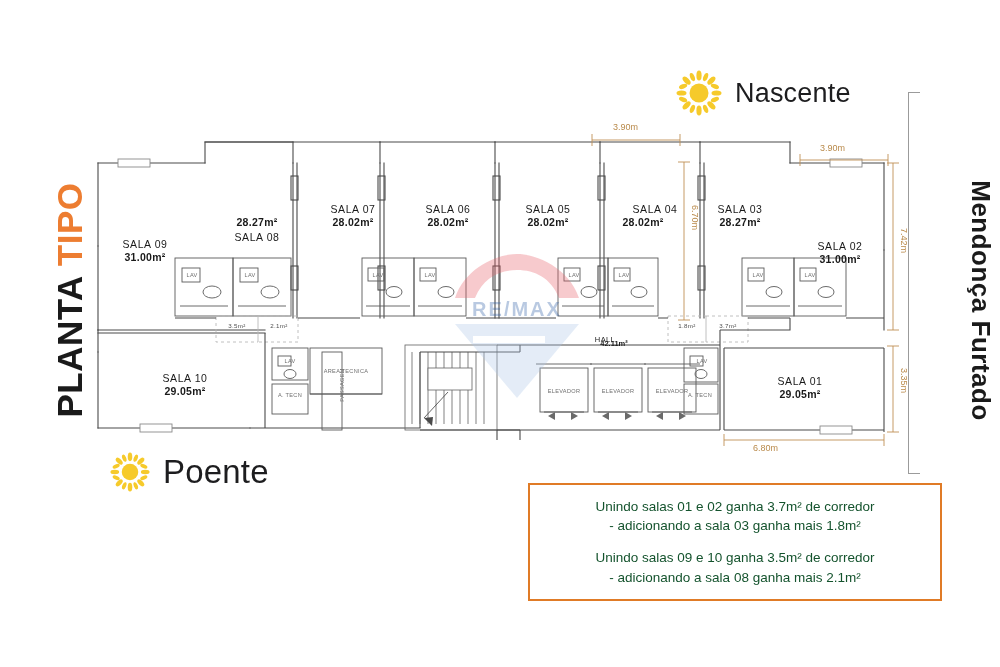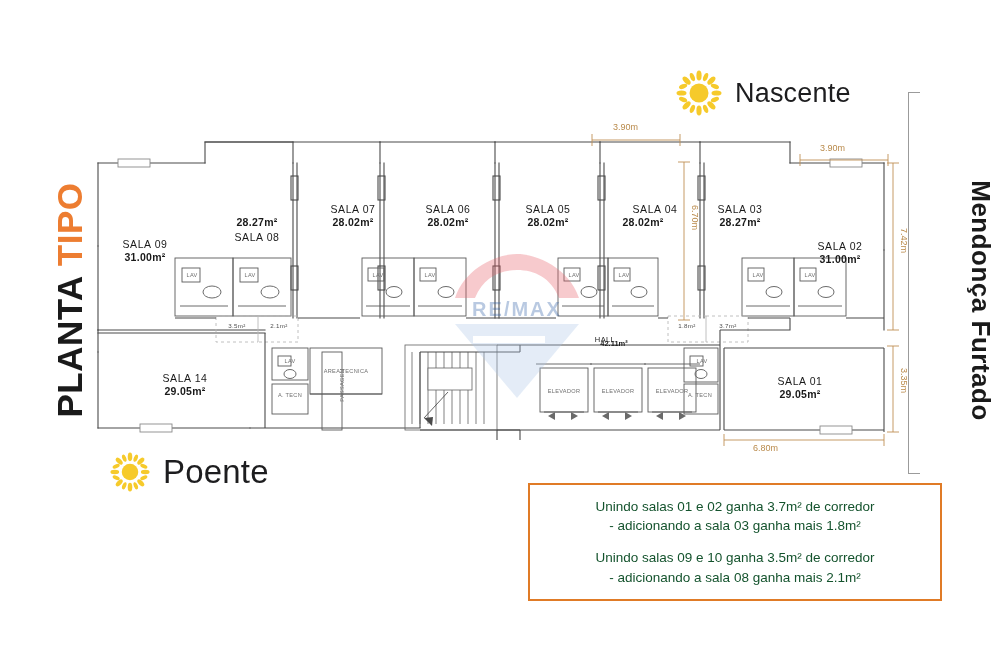--- a/index.html
+++ b/index.html
@@ -399,21 +399,21 @@
 
   <div class="plan-text room-name" style="left:603px; top:203px; width:80px;margin-left:12px;">SALA 04</div>
   <div class="plan-text room-area" style="left:603px; top:216px; width:80px;">28.02m²</div>
 
   <div class="plan-text room-name" style="left:700px; top:203px; width:80px;">SALA 03</div>
   <div class="plan-text room-area" style="left:700px; top:216px; width:80px;">28.27m²</div>
 
   <div class="plan-text room-name" style="left:800px; top:240px; width:80px;">SALA 02</div>
   <div class="plan-text room-area" style="left:800px; top:253px; width:80px;">31.00m²</div>
 
-  <div class="plan-text room-name" style="left:145px; top:372px; width:80px;">SALA 14</div>
+  <div class="plan-text room-name" style="left:145px; top:372px; width:80px;">SALA 10</div>
   <div class="plan-text room-area" style="left:145px; top:385px; width:80px;">29.05m²</div>
 
   <div class="plan-text room-name" style="left:760px; top:375px; width:80px;">SALA 01</div>
   <div class="plan-text room-area" style="left:760px; top:388px; width:80px;">29.05m²</div>
 
   <div class="plan-text hall-name" style="left:575px; top:335px; width:60px;">HALL</div>
   <div class="plan-text hall-area" style="left:584px; top:339px; width:60px;">42.11m²</div>
 
   <div class="plan-text micro-b" style="left:217px; top:322px; width:40px;">3.5m²</div>
   <div class="plan-text micro-b" style="left:259px; top:322px; width:40px;">2.1m²</div>

